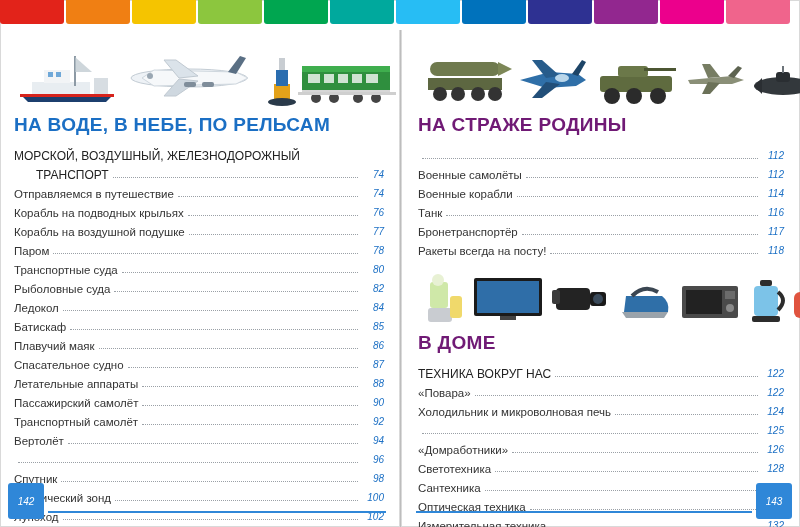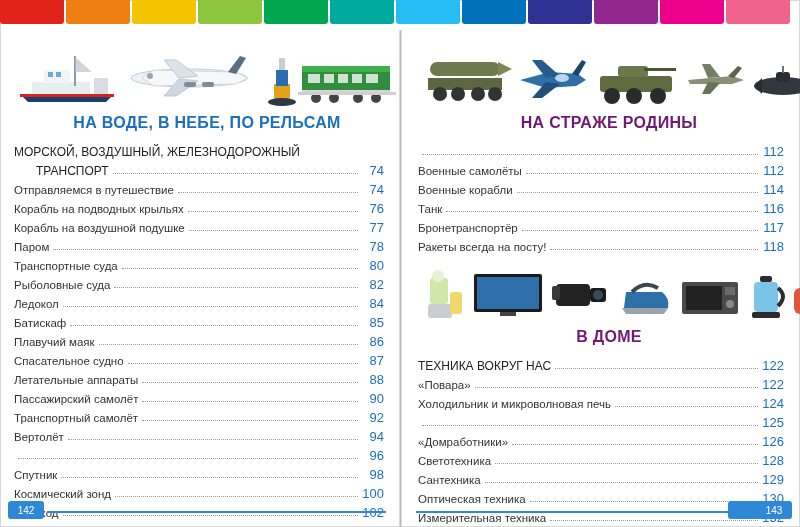--- a/index.html
+++ b/index.html
@@ -31,46 +31,45 @@
   .left-page{
     position:absolute;left:0;top:30px;width:400px;height:497px;
   }
   .right-page{
     position:absolute;left:402px;top:30px;width:398px;height:497px;
   }
   
   .img-strip{position:relative;height:70px;margin:8px 0 4px 0;}
   .photo{position:absolute;bottom:0;}
   .section-title{
-    font-weight:bold;font-size:16px;letter-spacing:.3px;
+    font-weight:bold;font-size:19px;letter-spacing:.3px;
     margin:6px 0 10px 14px;
-    text-align:center;
   }
   .title-blue{color:#1b6fc4;}
   .title-green{color:#701a75;}
   .toc{margin:0 16px 0 14px;}
   .toc-row{
     display:flex;align-items:center;
     font-size:11.5px;color:#333;
     line-height:16px;
     padding:1.5px 0;
   }
   .toc-row .label{white-space:nowrap;}
   .toc-row .dots{
     flex:1;border-bottom:1px dotted #9aa0a6;margin:0 4px 4px 4px;height:10px;
   }
-  .toc-row .pg{color:#1b6fc4;font-size:13px;min-width:22px;text-align:right;}
+  .toc-row .pg{color:#1b6fc4;font-size:10px;min-width:22px;text-align:right;font-style:italic;}
   .toc-row.head{font-size:12px;color:#222;}
   
   .folio{
-    position:absolute;bottom:8px;width:36px;height:18px;border-radius:3px;
-    background:#2f87d8;color:#fff;font-size:10px;display:flex;align-items:center;justify-content:center;
+    position:absolute;bottom:8px;width:36px;height:36px;border-radius:3px;
+    background:#2f87d8;color:#fff;font-size:10px;display:flex;align-items:center;justify-content:center;font-style:italic;
   }
   .folio-left{left:8px;}
-  .folio-right{right:8px;padding-left:28px;}
+  .folio-right{right:8px;}
   .side-rule{
     position:absolute;bottom:14px;height:2px;background:#2f87d8;
   }
   .wrapline{margin-left:22px;}
 </style>
 </head>
 <body>
 
 <div class="page">
   <div class="scan-border"></div>

